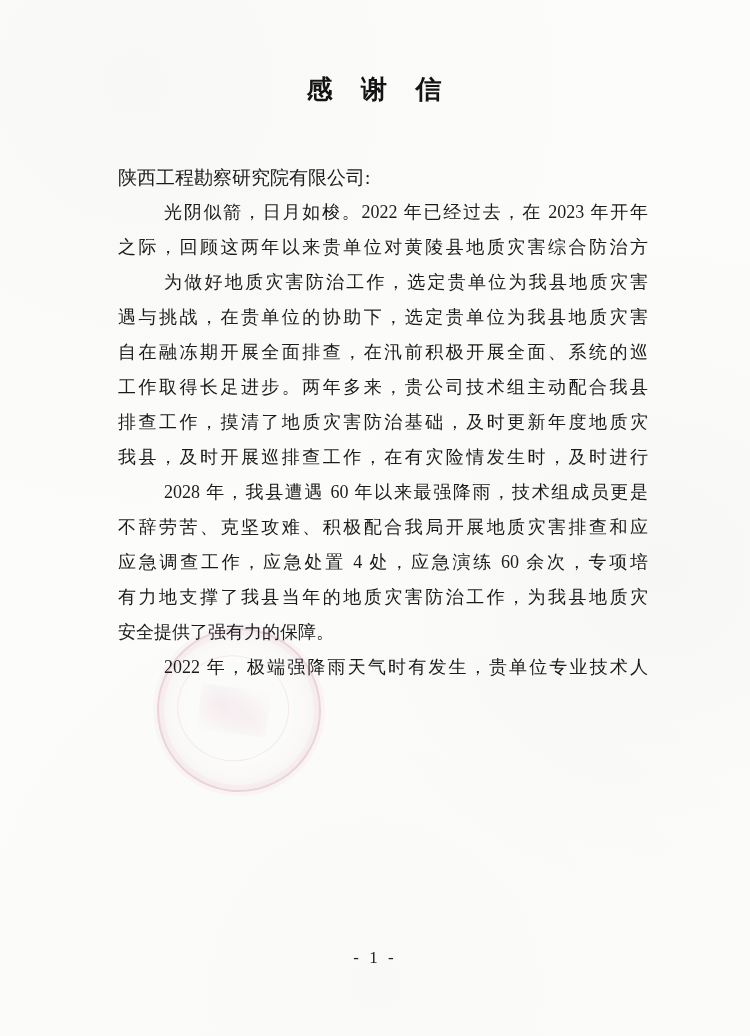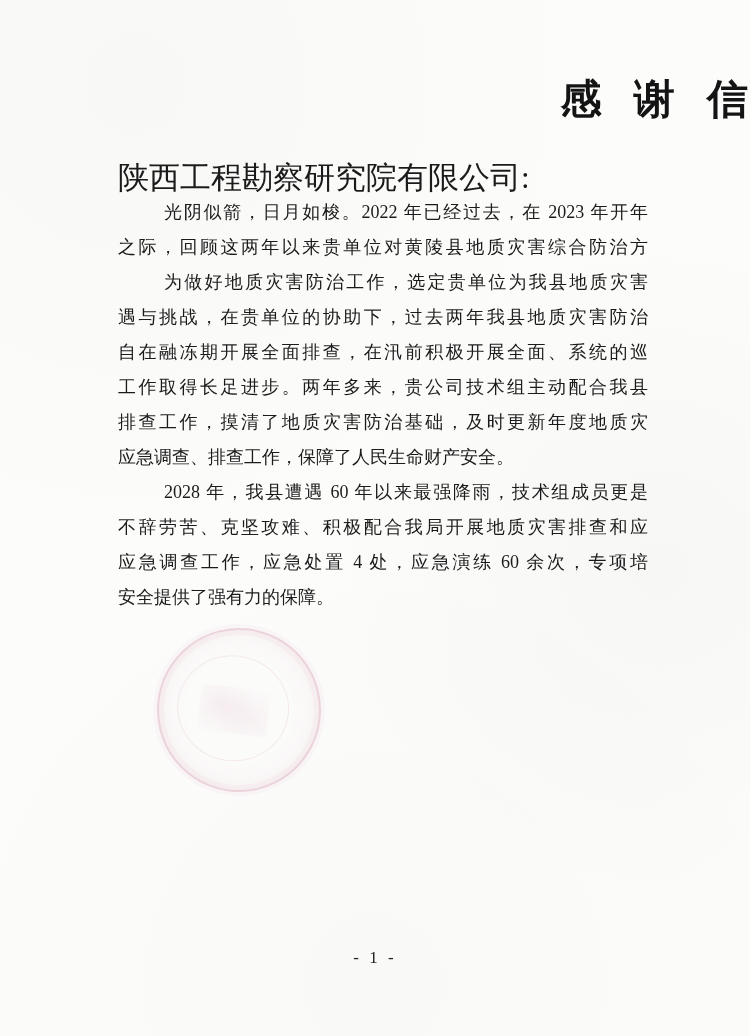--- a/index.html
+++ b/index.html
@@ -23,35 +23,35 @@
       radial-gradient(circle at 88% 55%, rgba(0,0,0,0.018), transparent 40%),
       radial-gradient(circle at 50% 95%, rgba(0,0,0,0.012), transparent 45%),
       #fcfcfb;
   }
   .title {
     position: absolute;
     top: 72px;
     left: 0;
     width: 100%;
     margin: 0;
-    text-align: right;
-    font-size: 41px;
+    text-align: center;
+    font-size: 26px;
     font-weight: 700;
     letter-spacing: 2px;
     word-spacing: 18px;
     color: #141414;
   }
   .letter-body {
     position: absolute;
     left: 118px;
     top: 160px;
     width: 530px;
   }
   .salutation {
-    font-size: 31px;
+    font-size: 19px;
     line-height: 35px;
     height: 35px;
     white-space: nowrap;
     color: #1b1b1b;
   }
   .line {
     font-size: 18px;
     line-height: 35px;
     height: 35px;
     text-align: justify;
@@ -117,27 +117,29 @@
   <div class="stamp"></div>
 
   <h1 class="title">感 谢 信</h1>
 
   <div class="letter-body">
     <div class="salutation">陕西工程勘察研究院有限公司:</div>
     <div id="letter-lines">
         <div class="line indent">光阴似箭，日月如梭。2022 年已经过去，在 2023 年开年</div>
         <div class="line">之际，回顾这两年以来贵单位对黄陵县地质灾害综合防治方</div>
         <div class="line indent">为做好地质灾害防治工作，选定贵单位为我县地质灾害</div>
-        <div class="line">遇与挑战，在贵单位的协助下，过去两年我县地质灾害防治</div>
+        <div class="line">遇与挑战，在贵单位的协助下，选定贵单位为我县地质灾害</div>
         <div class="line">自在融冻期开展全面排查，在汛前积极开展全面、系统的巡</div>
         <div class="line">工作取得长足进步。两年多来，贵公司技术组主动配合我县</div>
         <div class="line">排查工作，摸清了地质灾害防治基础，及时更新年度地质灾</div>
-        <div class="line end">应急调查、排查工作，保障了人民生命财产安全。</div>
+        <div class="line">我县，及时开展巡排查工作，在有灾险情发生时，及时进行</div>
         <div class="line indent">2028 年，我县遭遇 60 年以来最强降雨，技术组成员更是</div>
         <div class="line">不辞劳苦、克坚攻难、积极配合我局开展地质灾害排查和应</div>
         <div class="line">应急调查工作，应急处置 4 处，应急演练 60 余次，专项培</div>
+        <div class="line">有力地支撑了我县当年的地质灾害防治工作，为我县地质灾</div>
         <div class="line end">安全提供了强有力的保障。</div>
+        <div class="line indent">2022 年，极端强降雨天气时有发生，贵单位专业技术人</div>
       </div>
   </div>
 
   <div class="pageno">- 1 -</div>
 
 </div>
 
 </body></html>

